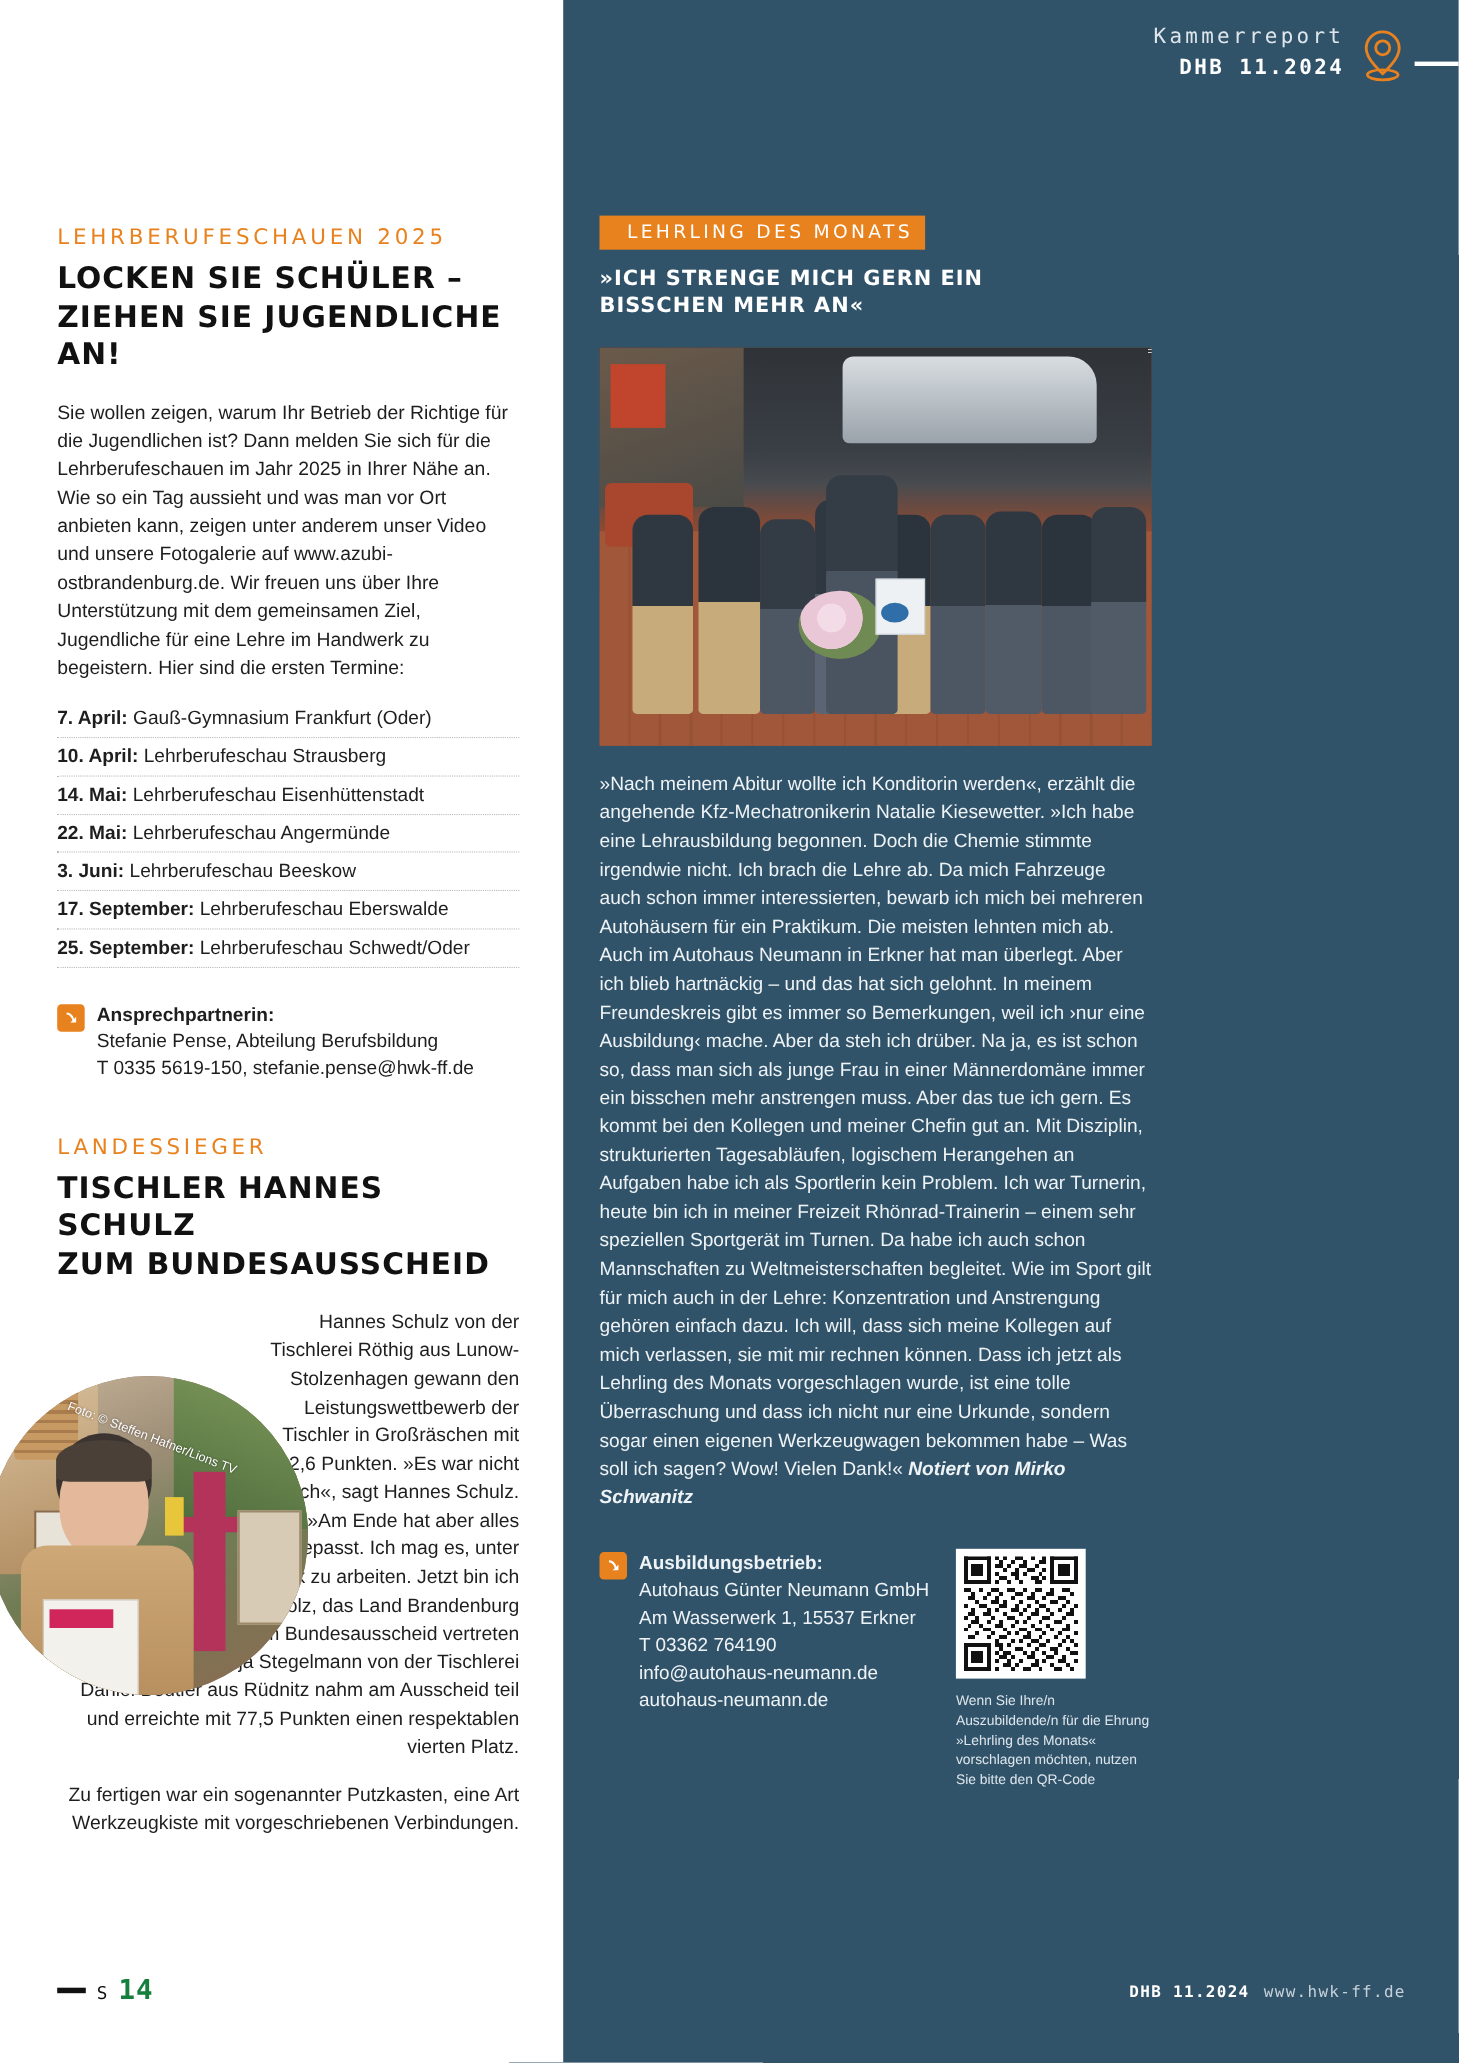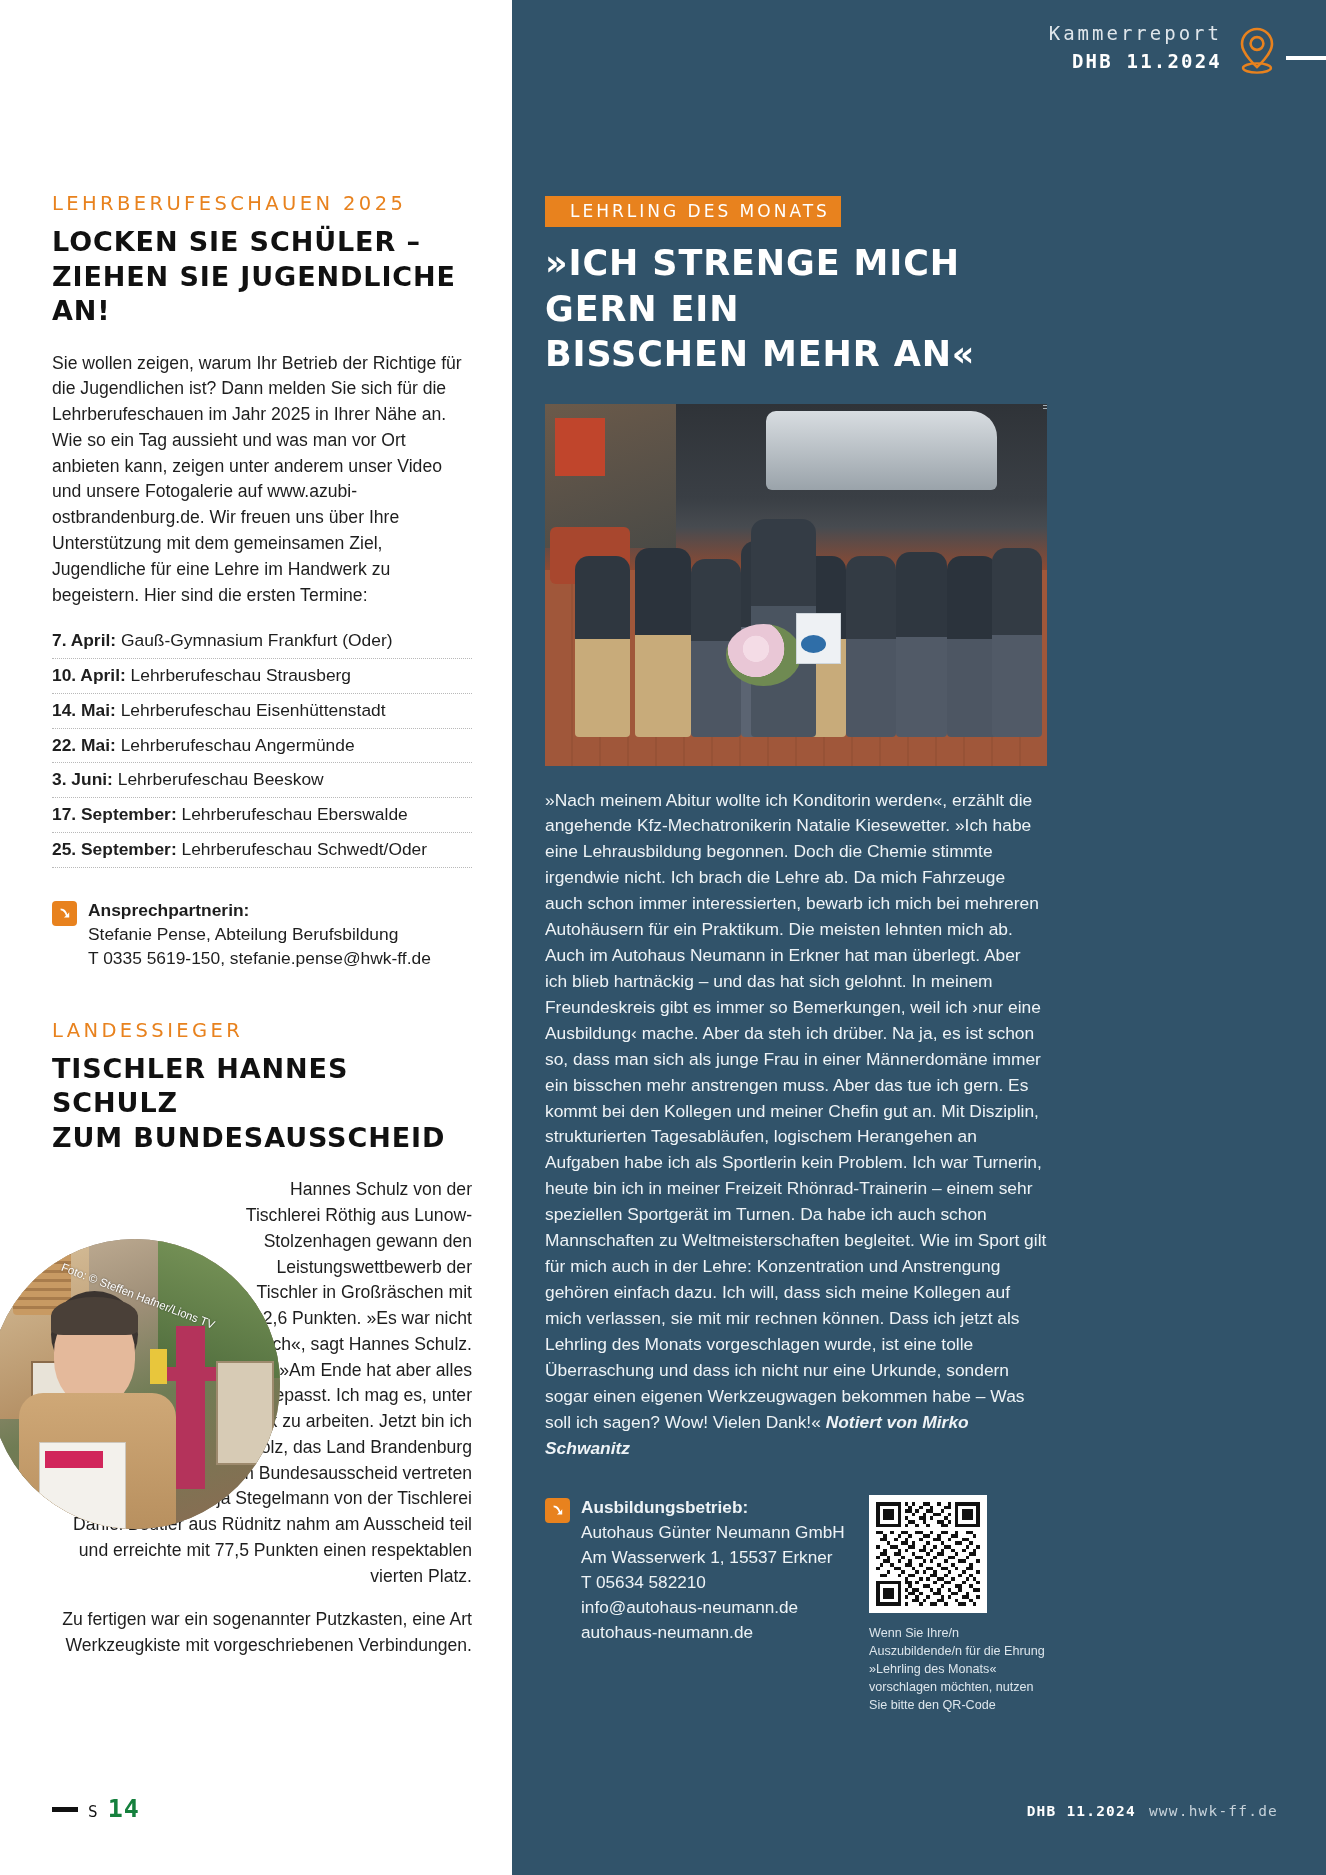--- a/index.html
+++ b/index.html
@@ -40,21 +40,21 @@
   }
   .pin-icon { width: 42px; height: 50px; margin-top: 4px; }
   .hdr-rule {
     position: absolute; right: -66px; top: 34px;
     width: 58px; height: 4px; background: #ffffff;
   }
 
   
   .col-left {
     position: absolute;
-    left: 52px; top: 192px; width: 420px;
+    left: 52px; top: 204px; width: 420px;
   }
   .col-right {
     position: absolute;
     left: 545px; top: 196px; width: 502px;
     z-index: 4;
   }
 
   .kicker {
     color: #e8821e; font-size: 19.5px; letter-spacing: 3.4px;
     font-weight: 400; margin: 0 0 10px 0;
@@ -146,21 +146,21 @@
   .foot-url { color:#c6d2da; font-size:14.5px; letter-spacing:1.2px;
               font-family:"DejaVu Sans Mono", monospace;}
 
   
   .tag {
     display: inline-block; background: #e8821e; color: #ffffff;
     font-size: 17px; letter-spacing: 3px; padding: 5px 11px 6px 25px;
     font-family: "DejaVu Sans", sans-serif; margin-bottom: 14px;
   }
   .headline-w {
-    color: #ffffff; font-size: 35px; font-weight: 700;
+    color: #ffffff; font-size: 19px; font-weight: 700;
     letter-spacing: 0.9px; line-height: 1.3; margin: 0 0 26px 0;
     font-family: "DejaVu Sans", sans-serif;
   }
   .lead-photo {
     position: relative;
     width: 502px; height: 362px;
     overflow: hidden;
     background: #6d4a3a;
   }
   .photo-credit-v {
@@ -331,21 +331,21 @@
     <div class="betrieb">
       <div class="arrow-badge">
         <svg width="15" height="15" viewBox="0 0 15 15">
           <path d="M3.6 2.4 C7.4 2.6 9.6 5.0 10.3 8.4 L12.2 6.3 L12.2 11.6 L6.9 11.6 L8.9 9.7 C8.0 6.6 6.2 4.6 3.6 4.3 Z" fill="#ffffff"></path>
         </svg>
       </div>
       <div class="betrieb-body">
         <div class="betrieb-title">Ausbildungsbetrieb:</div>
         <div>Autohaus Günter Neumann GmbH</div>
         <div>Am Wasserwerk 1, 15537 Erkner</div>
-        <div>T 05634 582210</div>
+        <div>T 03362 764190</div>
         <div>info@autohaus-neumann.de</div>
         <div>autohaus-neumann.de</div>
       </div>
     </div>
     <div class="qr-col">
       <div class="qr-box">
         <svg viewBox="0 0 29 29" width="104" height="104" shape-rendering="crispEdges">
           <rect width="29" height="29" fill="#fff"></rect>
           <g fill="#111">
             <rect x="0" y="0" width="7" height="1"></rect>

